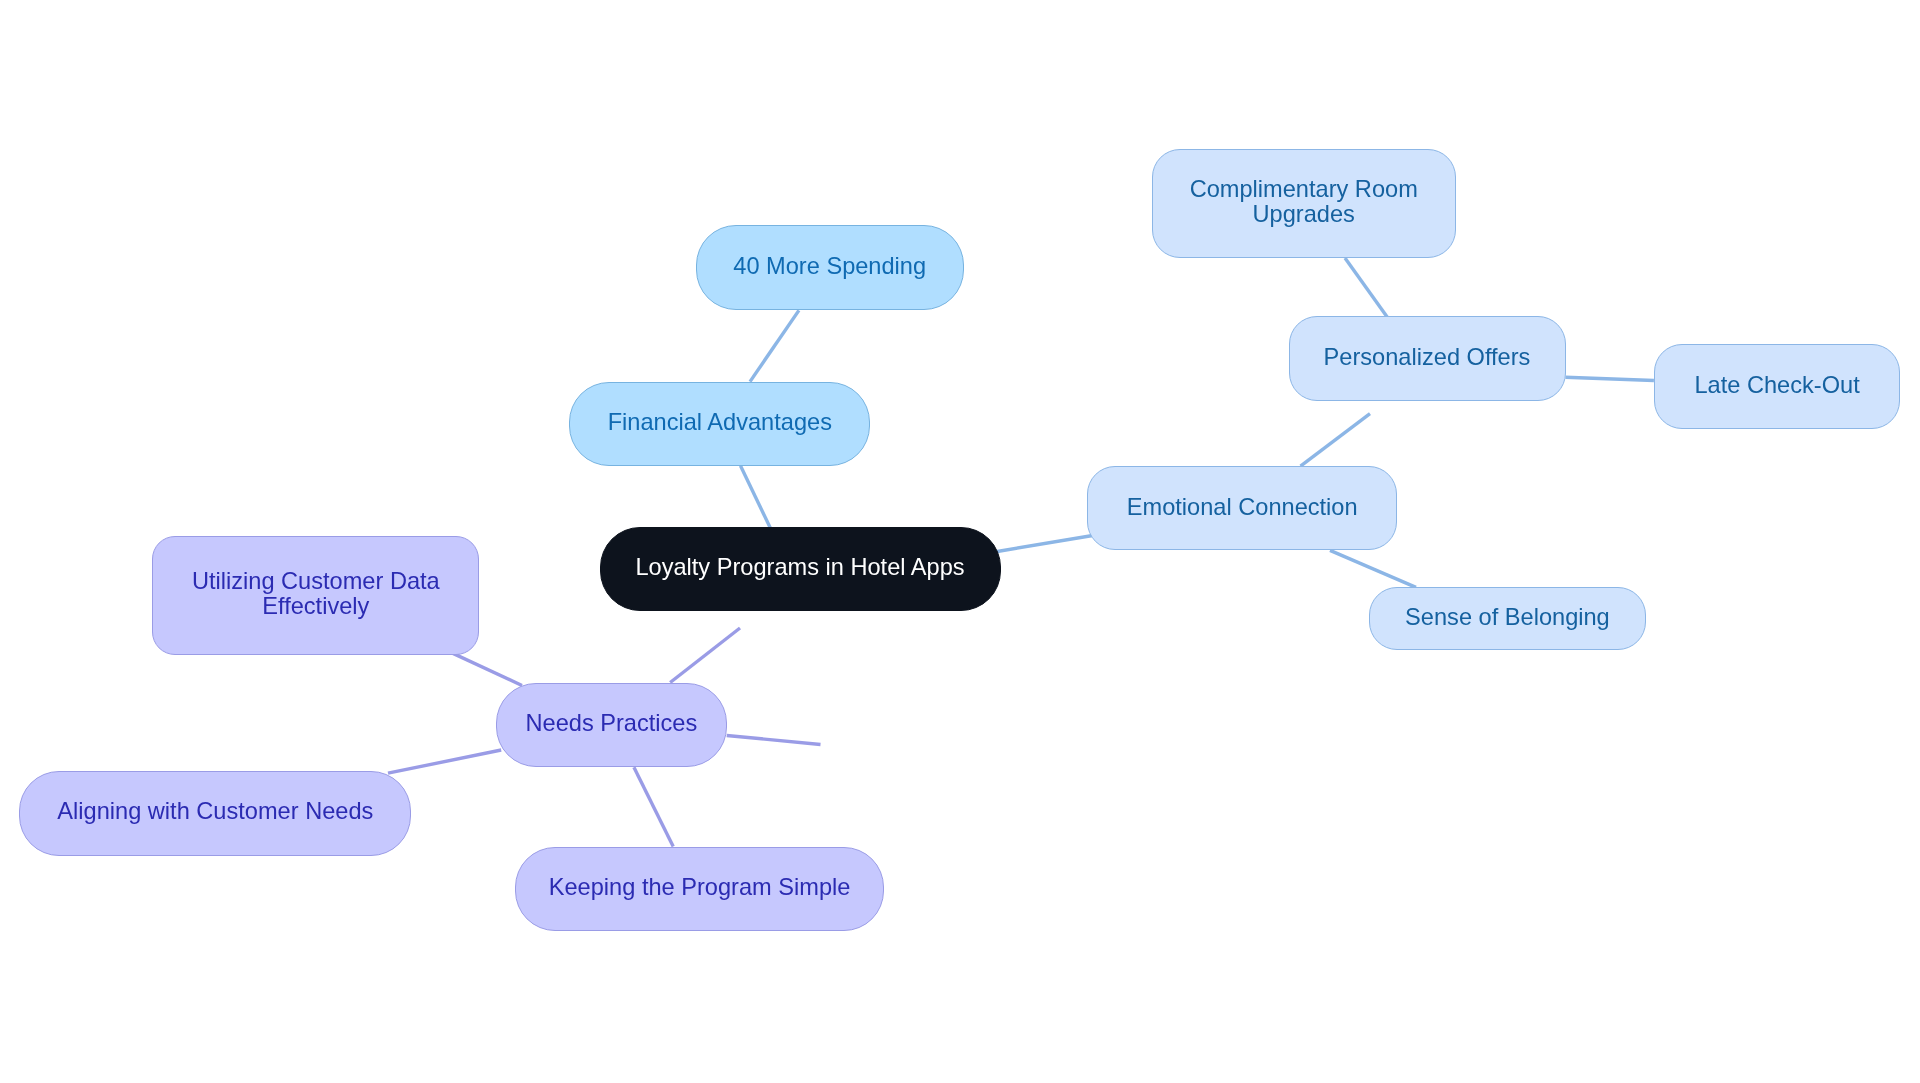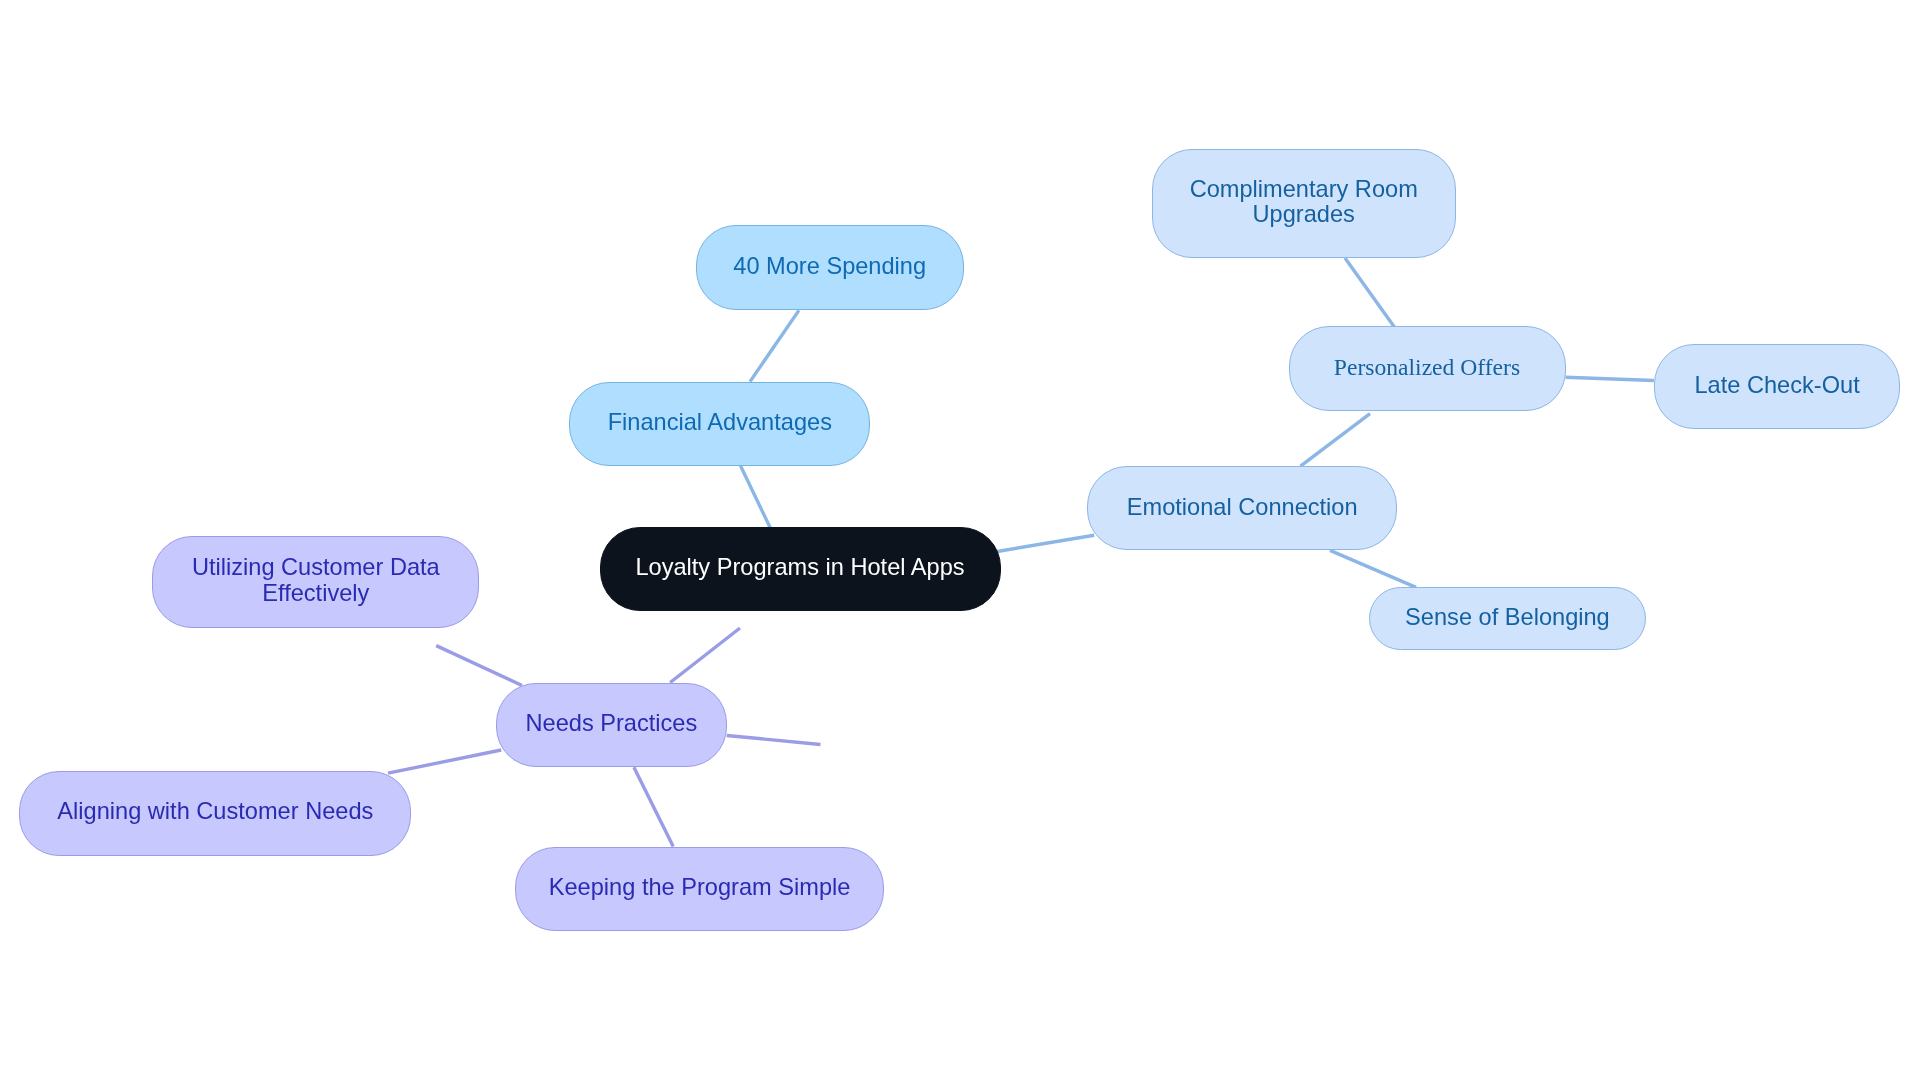--- a/index.html
+++ b/index.html
@@ -10,21 +10,21 @@
   #canvas{position:relative;width:1920px;height:1083px;background:#ffffff;}
   #links{position:absolute;left:0;top:0;width:1920px;height:1083px;overflow:visible;}
   .node{position:absolute;box-sizing:border-box;display:flex;align-items:center;
         justify-content:center;border-radius:40px;border:1.4px solid;text-align:center;}
   .node .lbl{display:block;font-size:23.6px;line-height:25.4px;white-space:pre-line;
               -webkit-font-smoothing:antialiased;transform:translate3d(0,-1px,0);}
   .n-dark  {background:var(--root-fill,#0d131d);border-color:var(--root-fill,#0d131d);}
   .n-dark  .lbl{color:var(--root-text,#ffffff);}
   .n-blue1 {background:var(--b1-fill,#b0deff);border-color:var(--b1-stroke,#77b3e0);}
   .n-blue1 .lbl{color:var(--b1-text,#0f6ab2);}
-  .n-blue2 {background:var(--b2-fill,#d0e3fd);border-color:var(--b2-stroke,#8cb6e6);}
+  .n-blue2 {background:var(--b2-fill,#d0e3fd);border-color:var(--b2-stroke,#8cb6e6);border-radius:28px;}
   .n-blue2 .lbl{color:var(--b2-text,#15619f);}
   .n-purple{background:var(--pu-fill,#c6c8fe);border-color:var(--pu-stroke,#9a9ce6);}
   .n-purple .lbl{color:var(--pu-text,#2b2bb2);}
 </style>
 </head>
 <body style="background: rgb(255, 255, 255);">
 
 <div id="canvas">
   <svg id="links" viewBox="0 0 1920 1083" width="1920" height="1083">
       <line x1="798.9" y1="310.4" x2="750" y2="381.6" stroke="#8cb6e6" stroke-width="3.4" stroke-linecap="butt"></line>
@@ -46,33 +46,33 @@
     <div class="node n-blue1" style="left: 695.5px; top: 225.4px; width: 268.4px; height: 85px; text-align: right;">
       <span class="lbl">40 More Spending</span>
     </div>
     <div class="node n-blue1" style="left: 569.4px; top: 381.6px; width: 300.8px; height: 84.2px;">
       <span class="lbl">Financial Advantages</span>
     </div>
     <div class="node n-blue2" style="left: 1151.6px; top: 148.6px; width: 304.3px; height: 109.4px;">
       <span class="lbl">Complimentary Room
 Upgrades</span>
     </div>
-    <div class="node n-blue2" style="left: 1288.5px; top: 326px; width: 277px; height: 85.2px; font-family: Liberation Serif, serif;">
+    <div class="node n-blue2" style="left: 1288.5px; top: 316px; width: 277px; height: 85.2px;">
       <span class="lbl">Personalized Offers</span>
     </div>
     <div class="node n-blue2" style="left: 1653.9px; top: 344.4px; width: 246.4px; height: 84.3px;">
       <span class="lbl">Late Check-Out</span>
     </div>
     <div class="node n-blue2" style="left: 1087.4px; top: 466.2px; width: 309.6px; height: 84.2px;">
       <span class="lbl">Emotional Connection</span>
     </div>
     <div class="node n-blue2" style="left: 1368.6px; top: 587.4px; width: 277.7px; height: 63px;">
       <span class="lbl">Sense of Belonging</span>
     </div>
-    <div class="node n-purple" style="left: 152.3px; top: 535.5px; width: 327.1px; height: 92px;">
+    <div class="node n-purple" style="left: 152.3px; top: 535.5px; width: 327.1px; height: 119px; border-radius: 23px;">
       <span class="lbl">Utilizing Customer Data
 Effectively</span>
     </div>
     <div class="node n-purple" style="left: 495.5px; top: 682.5px; width: 231.8px; height: 84.8px;">
       <span class="lbl">Needs Practices</span>
     </div>
     <div class="node n-purple" style="left: 19.4px; top: 770.6px; width: 391.9px; height: 85px;">
       <span class="lbl">Aligning with Customer Needs</span>
     </div>
     <div class="node n-purple" style="left: 515px; top: 846.5px; width: 369.2px; height: 84.9px;">

